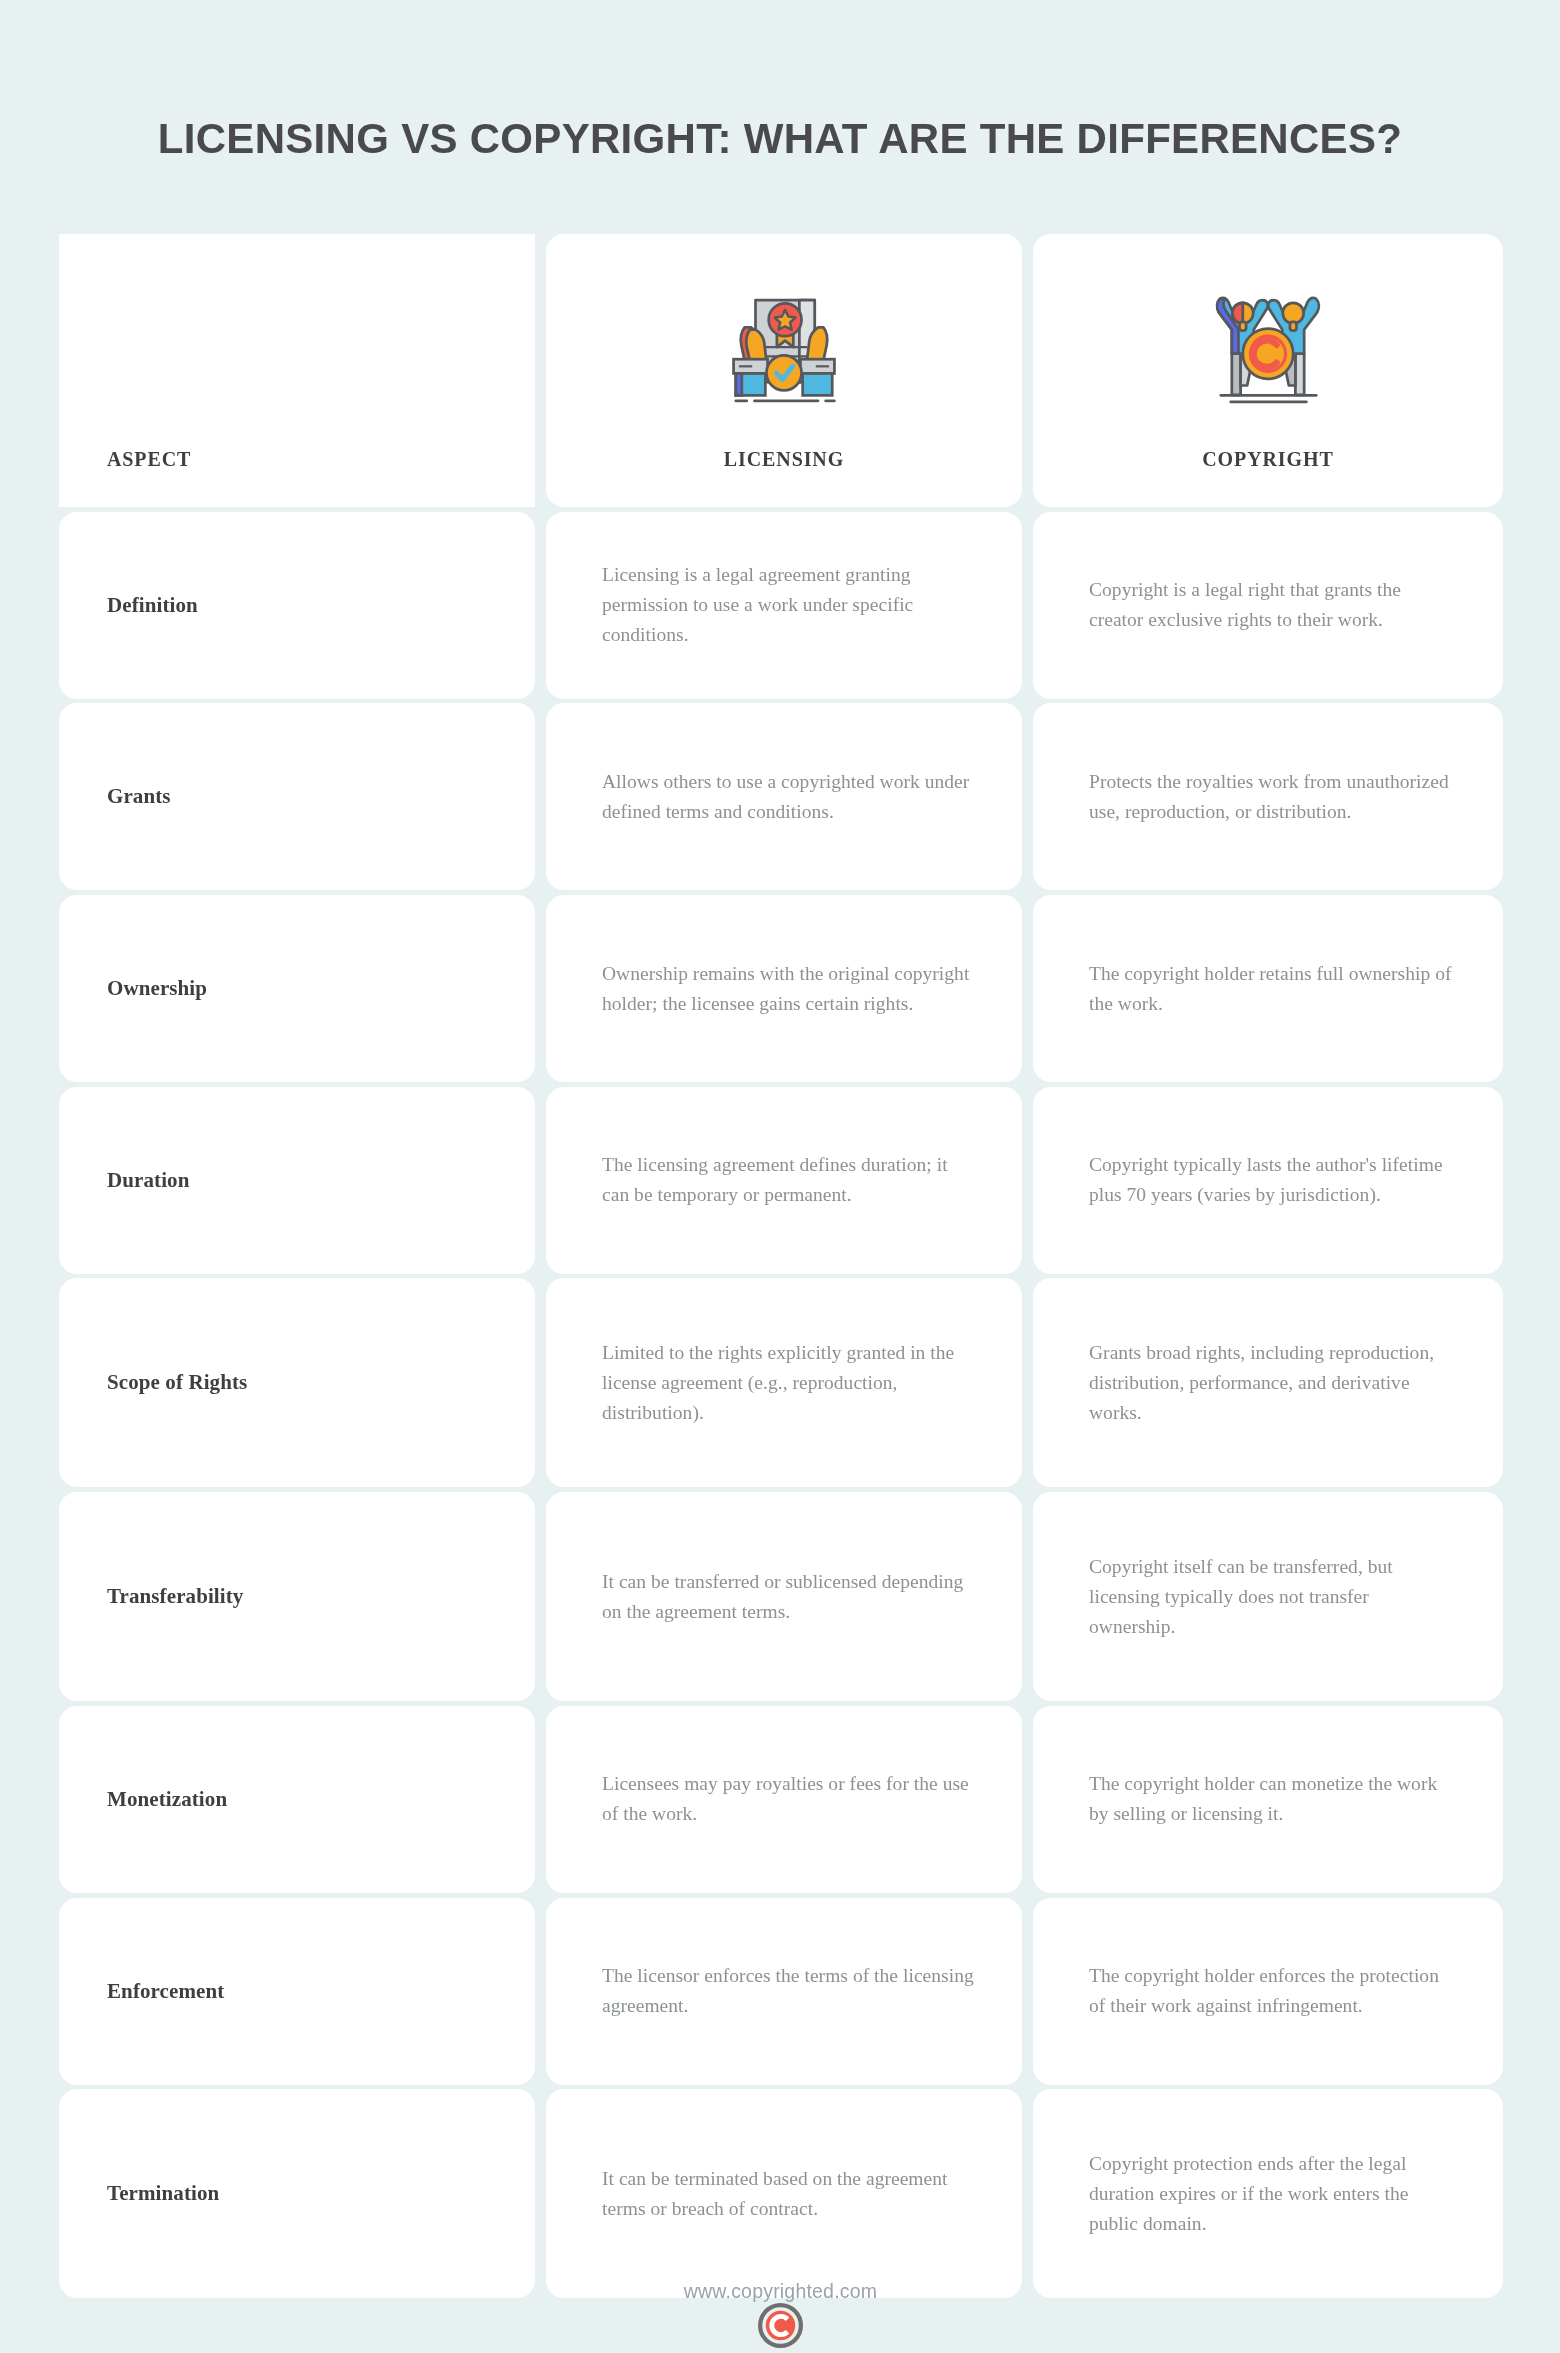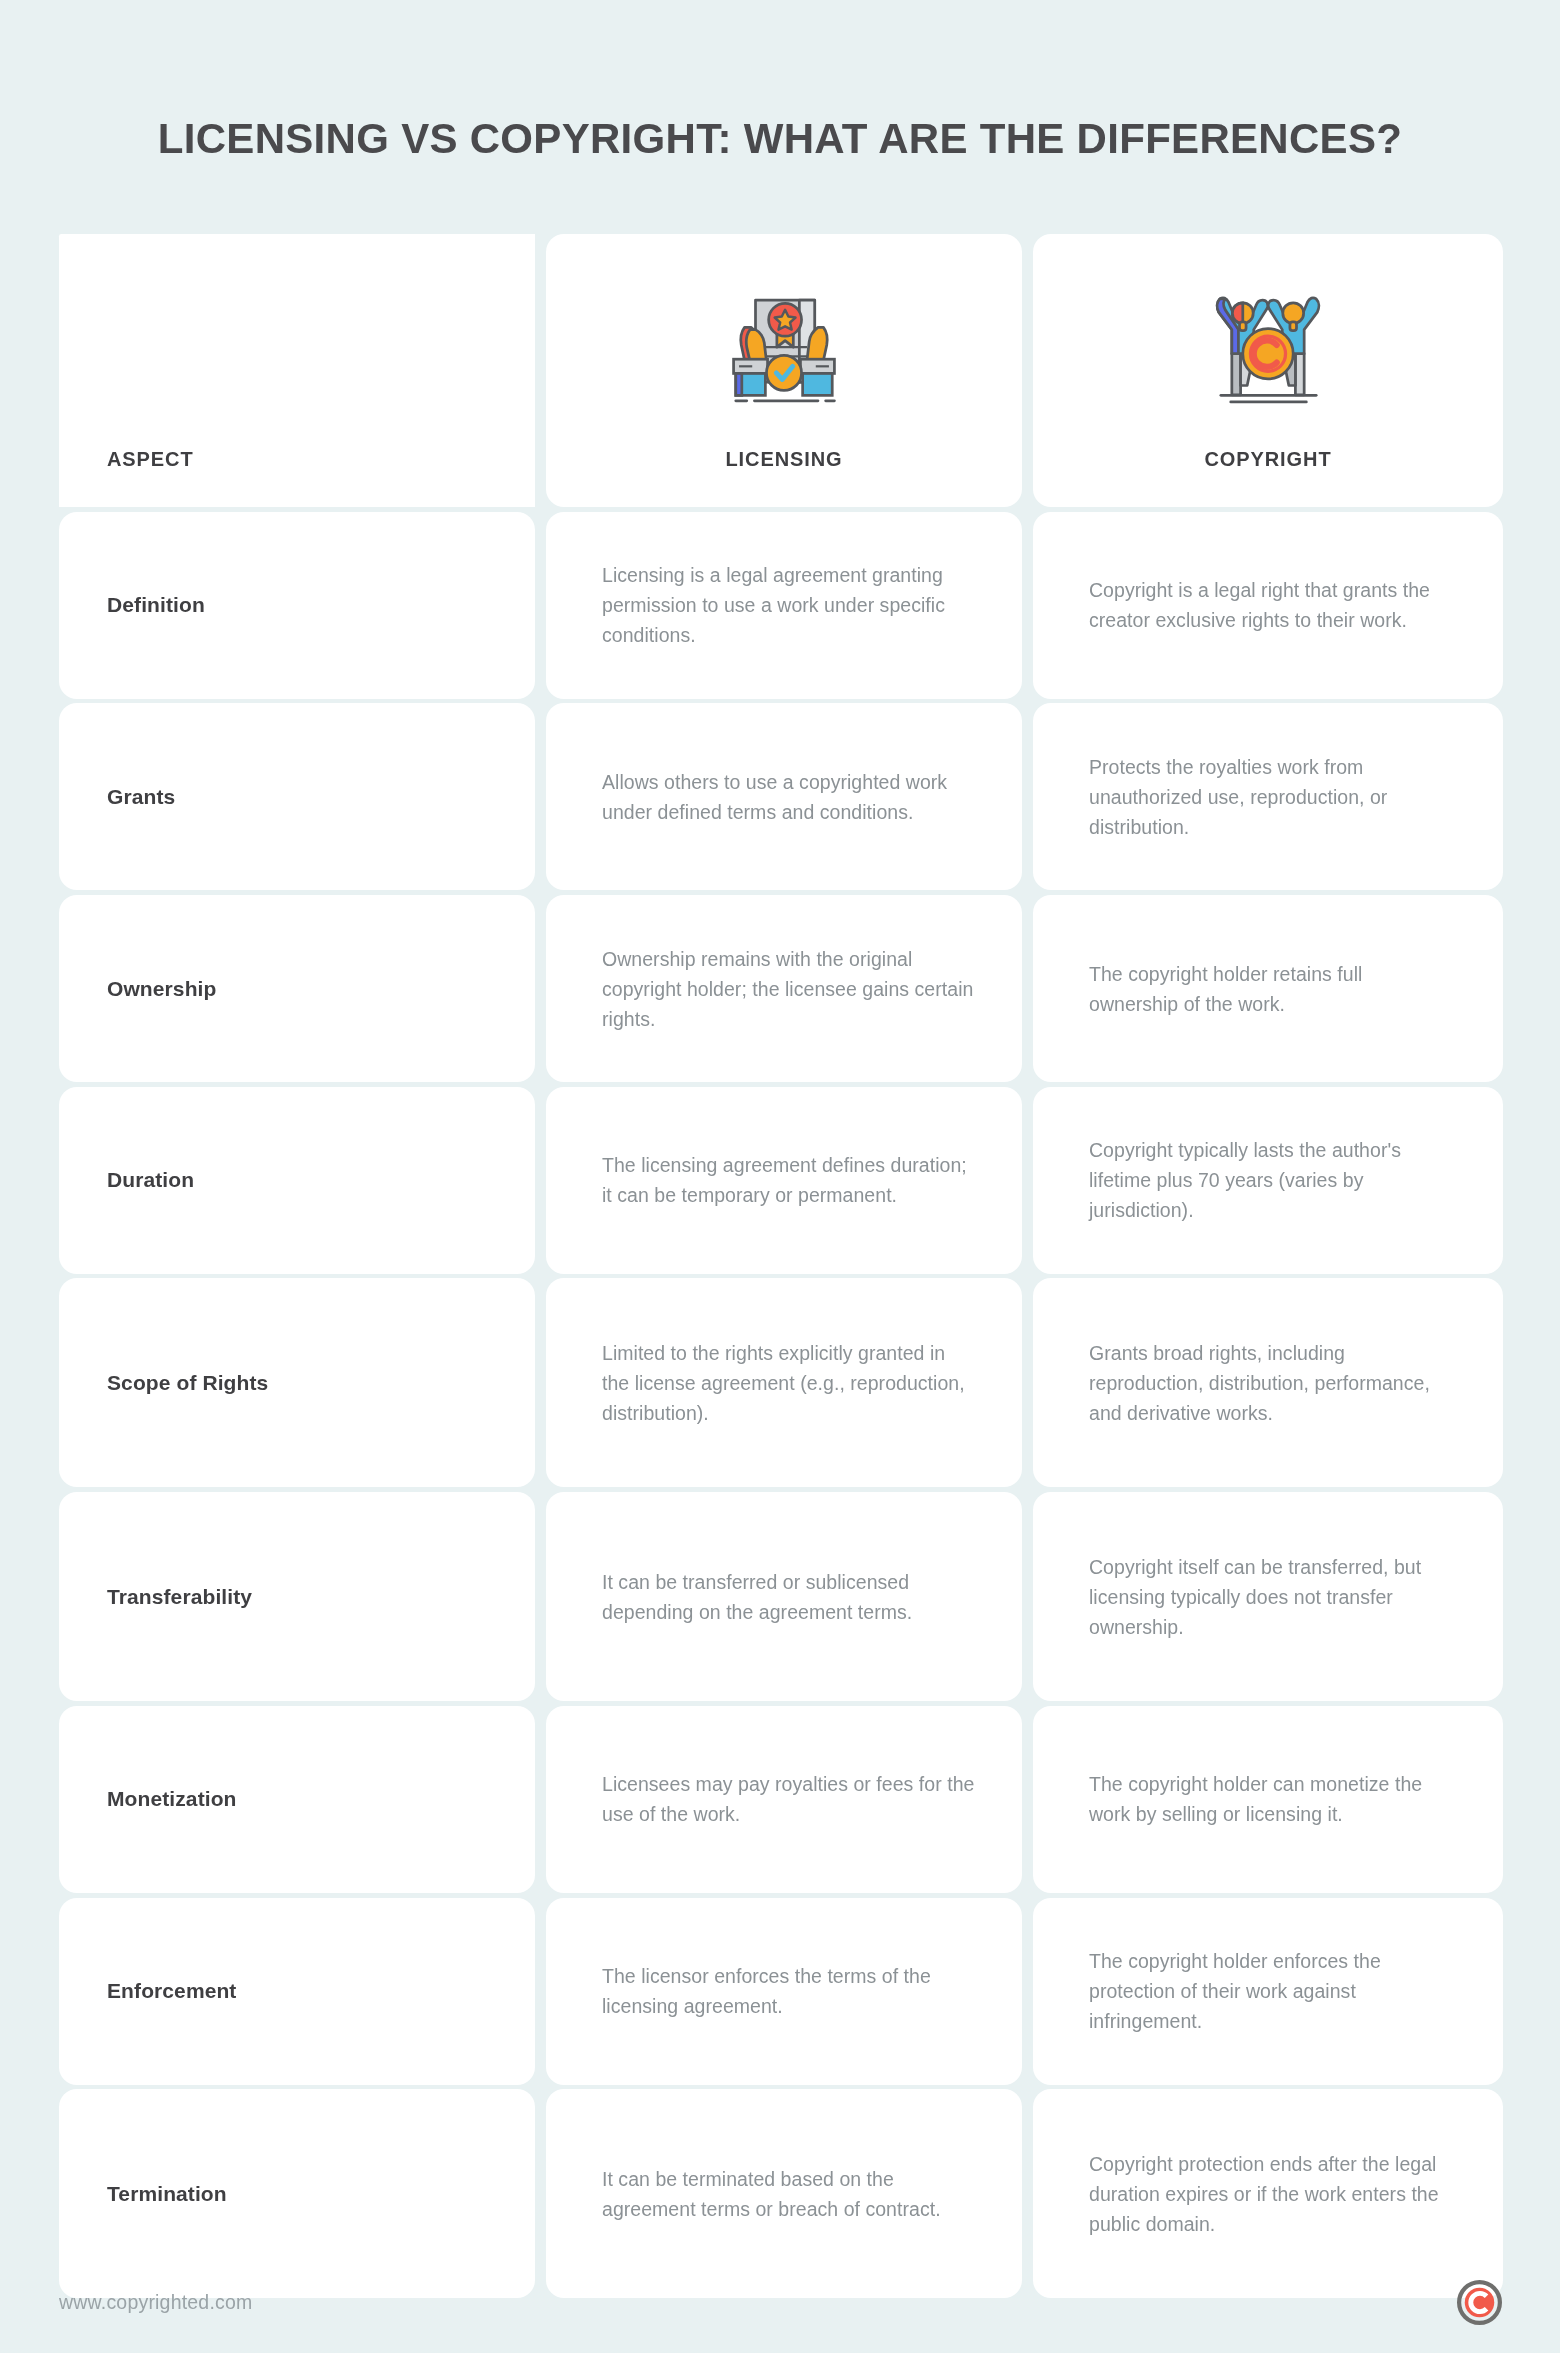--- a/index.html
+++ b/index.html
@@ -42,20 +42,21 @@
 
   
   .table {
     position: absolute;
     left: 59px;
     top: 234px;
     width: 1443px;
     display: flex;
     flex-direction: column;
     gap: 4.7px;
+    font-family: Liberation Serif, serif;
   }
 
   .row {
     display: flex;
     gap: 11px;
     align-items: stretch;
   }
 
   .cell {
     background: #ffffff;
@@ -159,20 +160,21 @@
 
   
   .footer {
     position: absolute;
     left: 59px;
     top: 2280px;
     width: 1443px;
     display: flex;
     align-items: center;
     justify-content: space-between;
+    flex-direction: column;
   }
   .footer-url {
     font-size: 19.5px;
     color: #9aa3a7;
     letter-spacing: 0.2px;
   }
   .footer-logo {
     width: 45px;
     height: 45px;
     display: block;

